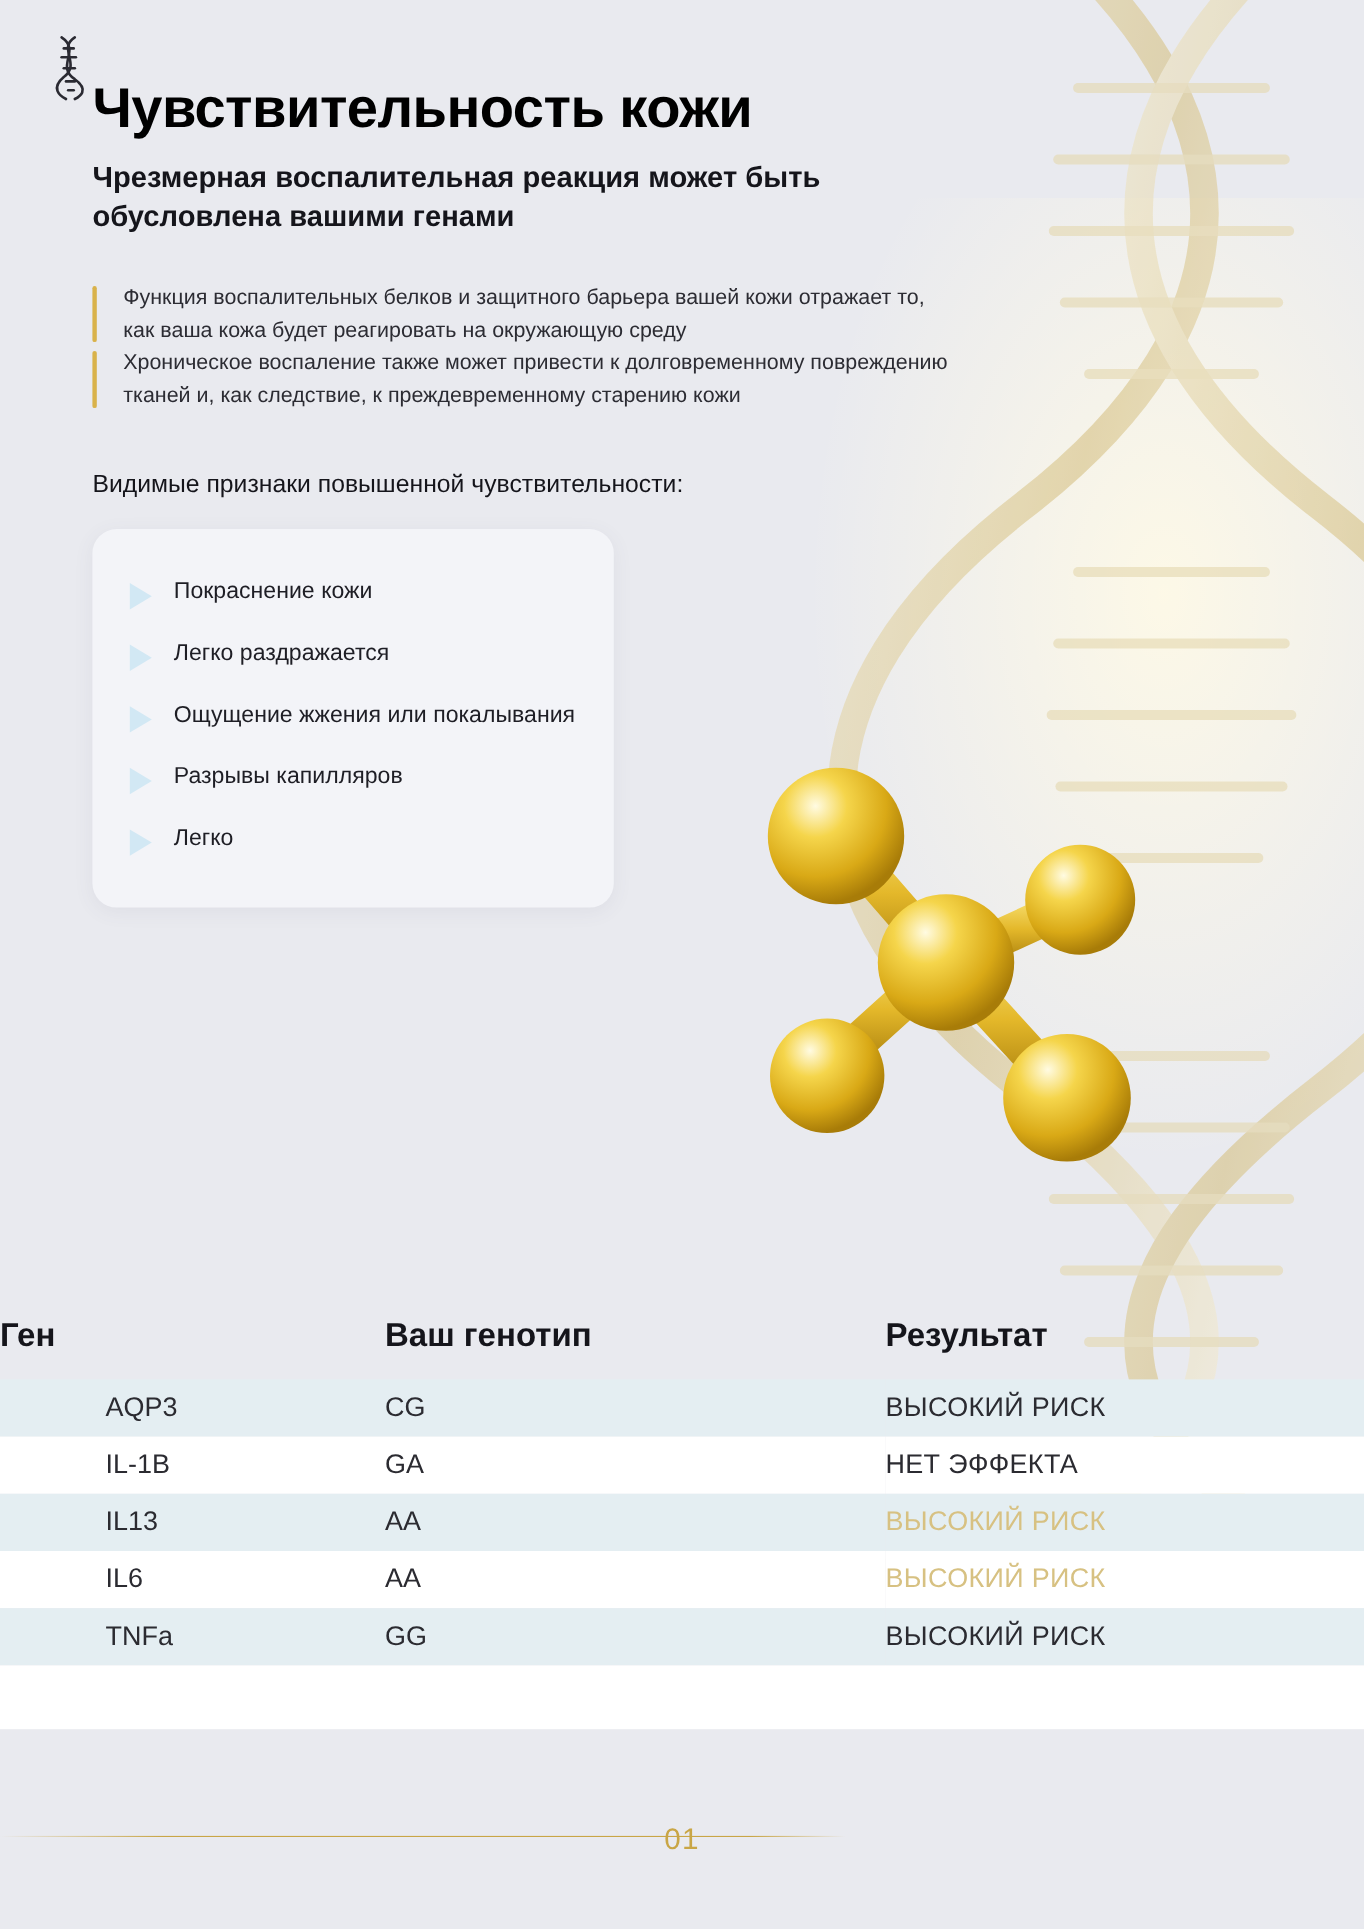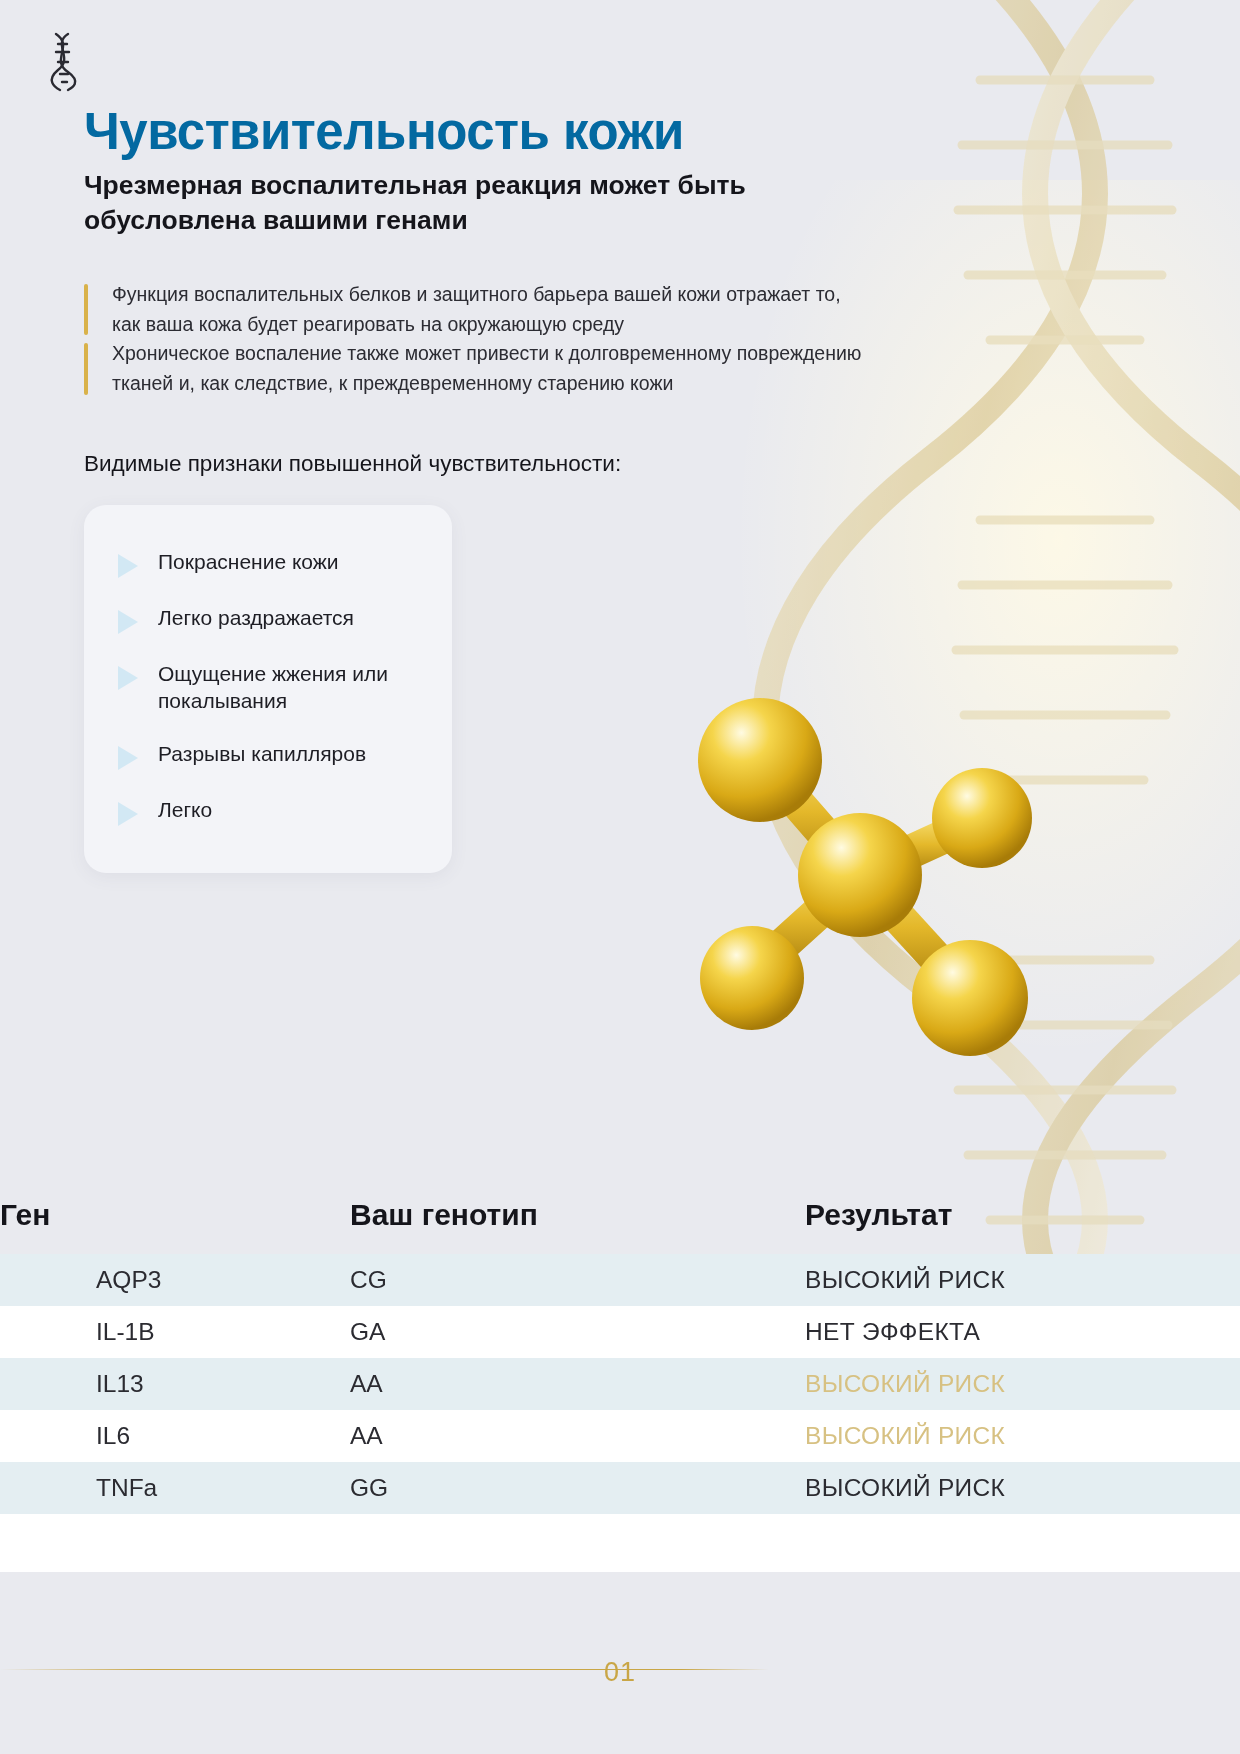--- a/index.html
+++ b/index.html
@@ -68,29 +68,29 @@
   }
 
   
   .content {
     position: relative;
     z-index: 3;
     padding: 0 0 0 84px;
   }
   h1.title {
     margin: 0;
-    padding-top: 104px;
+    padding-top: 70px;
     font-size: 51px;
     font-weight: 700;
     letter-spacing: -.5px;
     line-height: 1.1;
-    color: #0369a1;
+    color: #000000;
   }
   h2.subtitle {
-    margin: 8px 0 0 0;
+    margin: 18px 0 0 0;
     font-size: 26.5px;
     font-weight: 700;
     line-height: 1.32;
     color: #15151b;
     max-width: 800px;
   }
 
   .notes {
     margin-top: 42px;
     max-width: 790px;
@@ -117,21 +117,21 @@
   .section-label {
     margin-top: 52px;
     font-size: 22.5px;
     font-weight: 400;
     color: #15151b;
   }
 
   
   .signs-card {
     margin-top: 28px;
-    width: 368px;
+    width: 474px;
     background: #f3f4f8;
     border-radius: 22px;
     padding: 30px 34px 34px 34px;
     box-sizing: border-box;
     box-shadow: 0 4px 18px rgba(80,85,110,.07);
   }
   .sign {
     display: flex;
     align-items: flex-start;
     gap: 20px;

